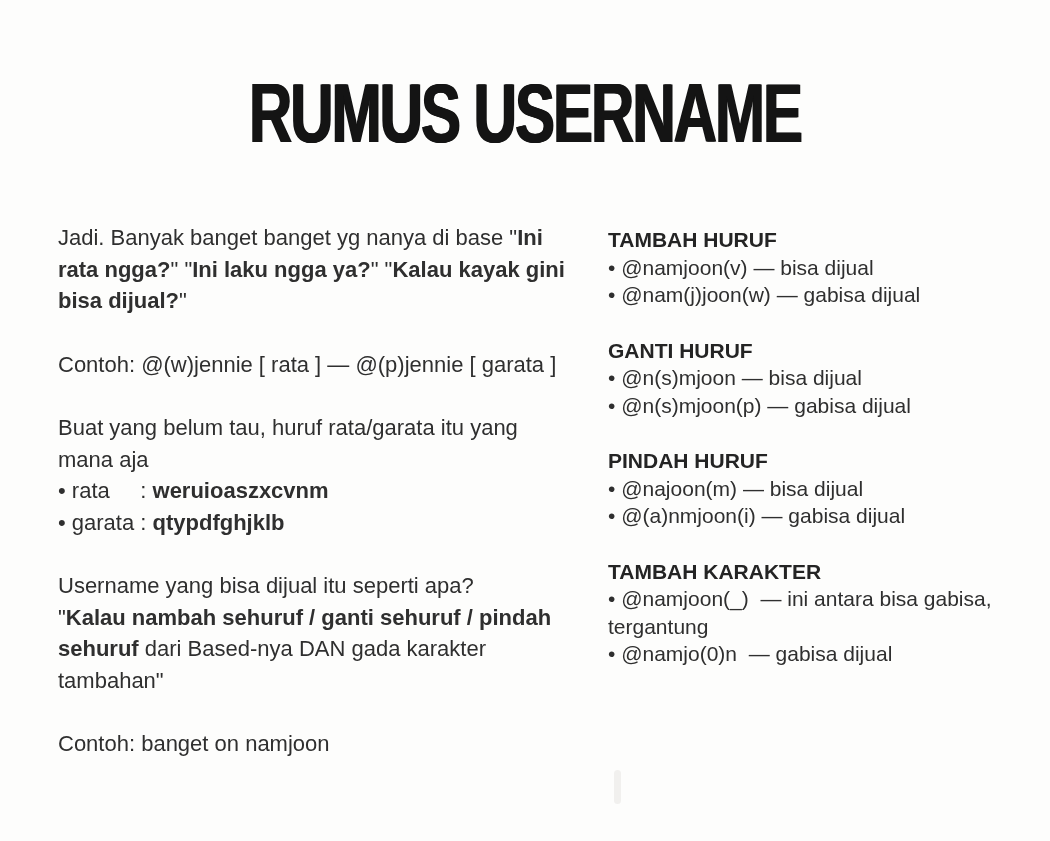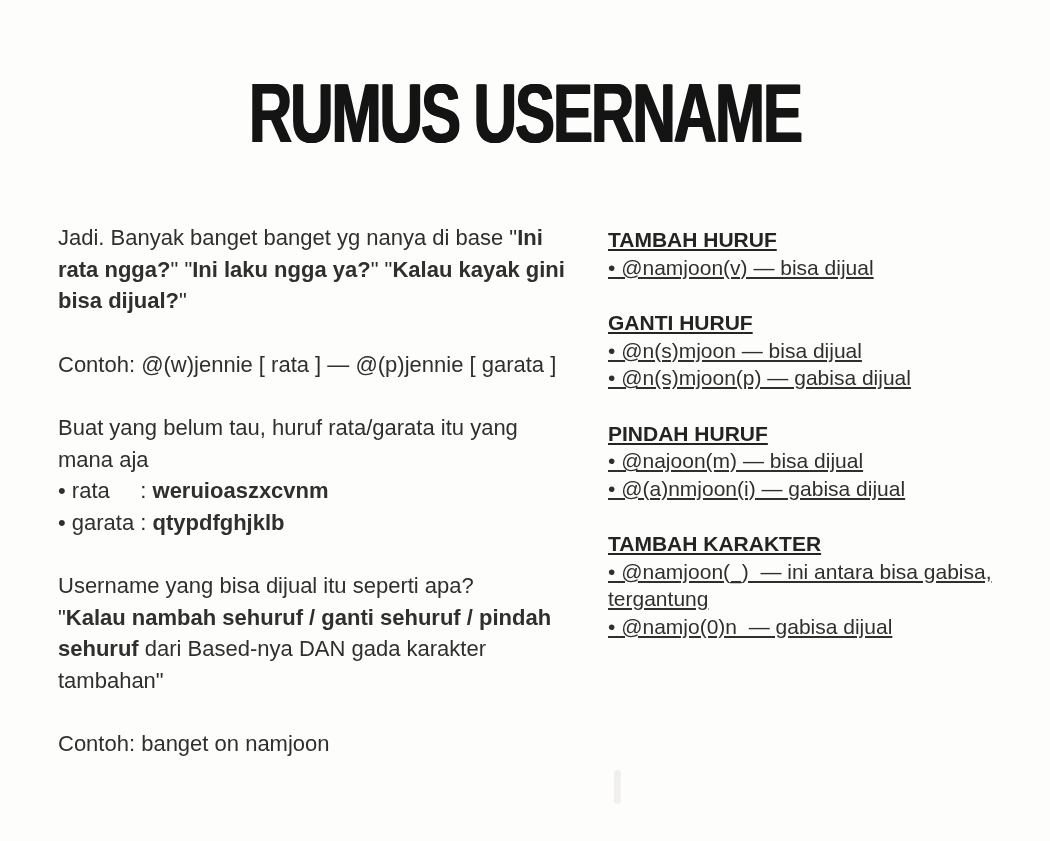--- a/index.html
+++ b/index.html
@@ -46,23 +46,22 @@
     left:608px;top:226px;width:442px;
     font-size:21px;line-height:27.5px;
   }
   .sec{margin:0 0 28px 0;}
   .sec h3{
     margin:0;
     font-size:21px;
     font-weight:bold;
     color:#242424;
     white-space:pre;
-    text-decoration:underline;
   }
-  .sec .item{white-space:pre;text-decoration:underline;}
+  .sec .item{white-space:pre;}
   .artifact{
     position:absolute;
     left:614px;top:770px;
     width:7px;height:34px;
     background:#f1f0ee;
     border-radius:4px;
   }
 </style>
 </head>
 <body>
@@ -81,20 +80,21 @@
       <p><span>Username yang bisa dijual itu seperti apa?
 "</span><span class="b">Kalau nambah sehuruf / ganti sehuruf / pindah
 sehuruf</span><span> dari Based-nya DAN gada karakter
 tambahan"</span></p>
       <p><span>Contoh: banget on namjoon</span></p>
     </div>
   <div class="col right-col">
       <section class="sec">
         <h3>TAMBAH HURUF</h3>
         <div class="item">• @namjoon(v) — bisa dijual</div>
+        <div class="item">• @nam(j)joon(w) — gabisa dijual</div>
       </section>
       <section class="sec">
         <h3>GANTI HURUF</h3>
         <div class="item">• @n(s)mjoon — bisa dijual</div>
         <div class="item">• @n(s)mjoon(p) — gabisa dijual</div>
       </section>
       <section class="sec">
         <h3>PINDAH HURUF</h3>
         <div class="item">• @najoon(m) — bisa dijual</div>
         <div class="item">• @(a)nmjoon(i) — gabisa dijual</div>

